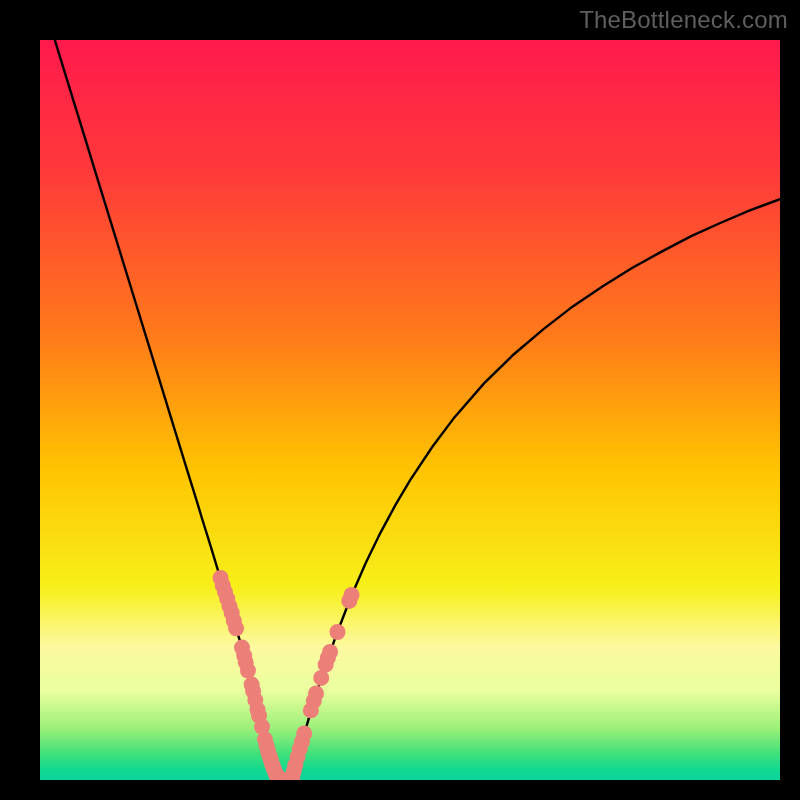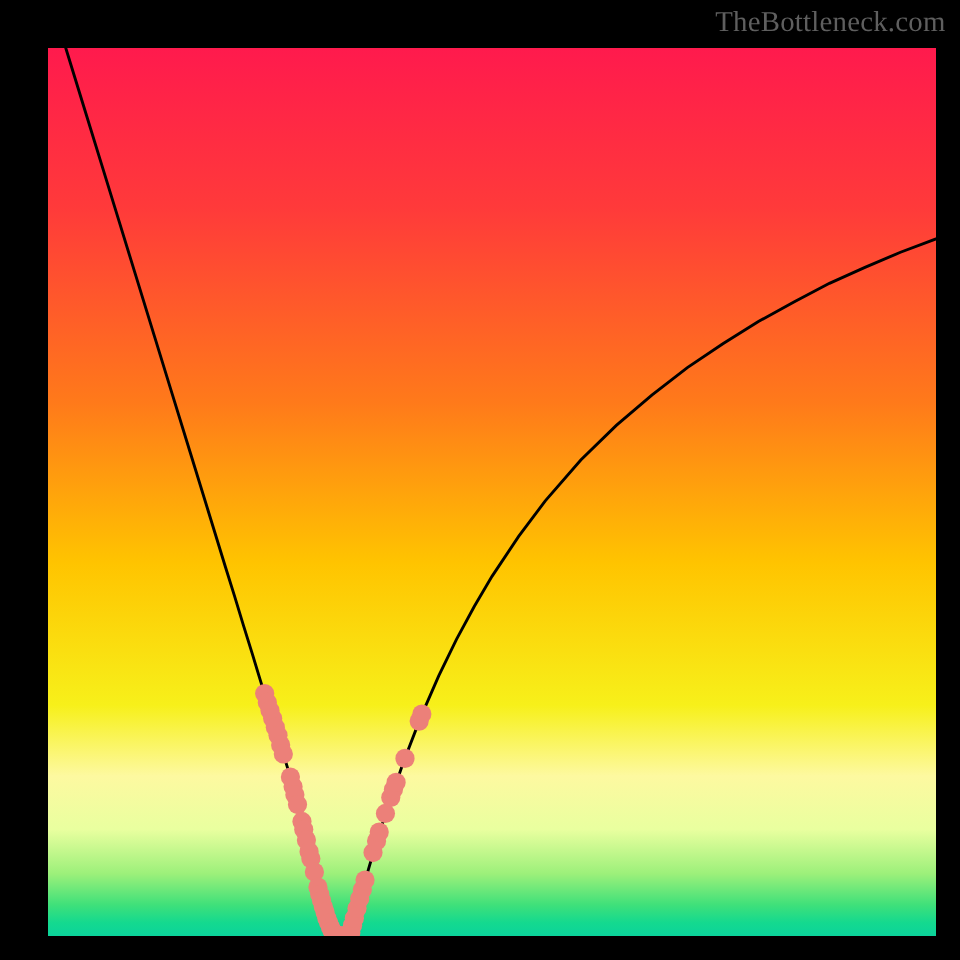--- a/index.html
+++ b/index.html
@@ -27,21 +27,20 @@
   }
   .watermark {
     position: absolute;
     top: 6px;
     right: 12px;
     color: #5f5f5f;
     font-size: 24px;
     font-weight: 500;
     letter-spacing: 0.2px;
     user-select: none;
-    font-family: Liberation Serif, serif;
   }
   svg { display: block; }
 </style>
 </head>
 <body>
 
 <div class="outer">
   <div class="watermark">TheBottleneck.com</div>
   <div class="plot-area">
     <svg id="chart-svg" width="740" height="740" viewBox="0 0 740 740">

